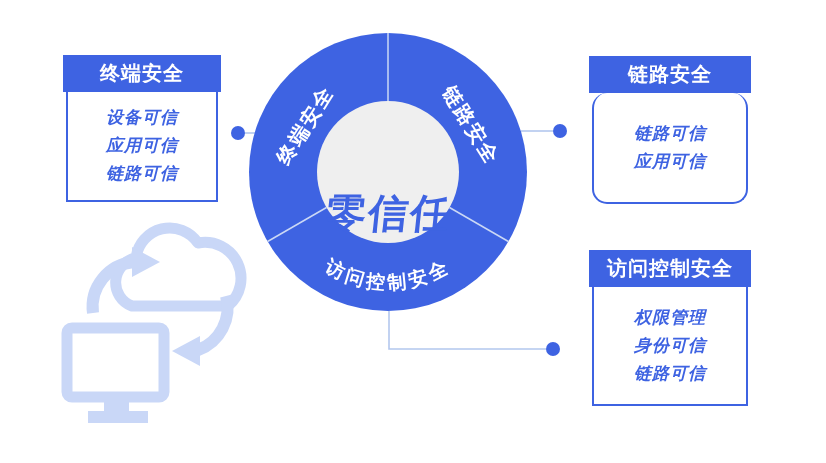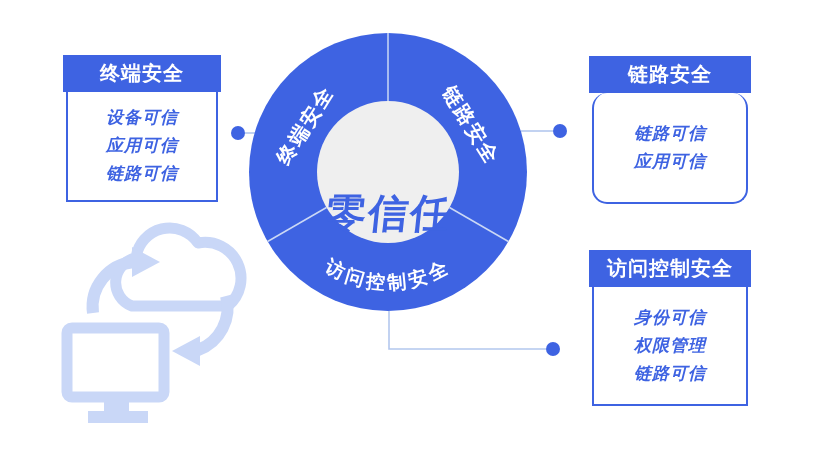--- a/index.html
+++ b/index.html
@@ -129,19 +129,19 @@
     <div class="callout-header">链路安全</div>
     <div class="callout-body">
       <div class="callout-item">链路可信</div>
       <div class="callout-item">应用可信</div>
     </div>
   </div>
 
   <div class="callout box-access">
     <div class="callout-header">访问控制安全</div>
     <div class="callout-body">
+      <div class="callout-item">权限管理</div>
       <div class="callout-item">身份可信</div>
-      <div class="callout-item">权限管理</div>
       <div class="callout-item">链路可信</div>
     </div>
   </div>
 
 </div>
 
 </body></html>

